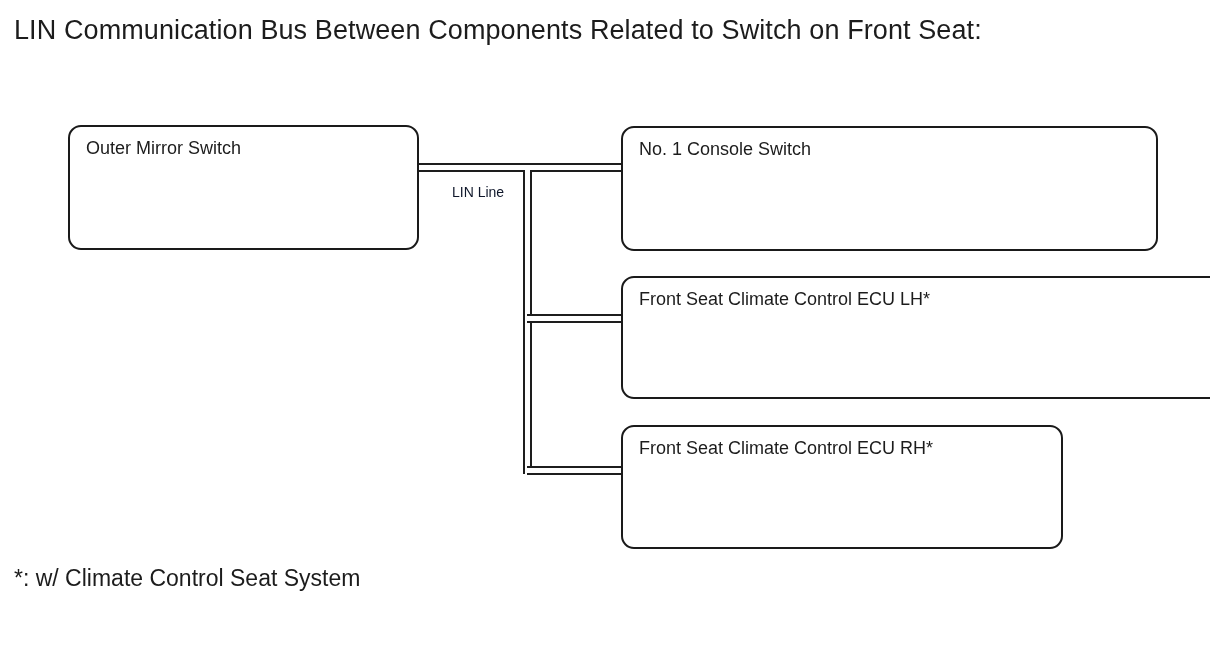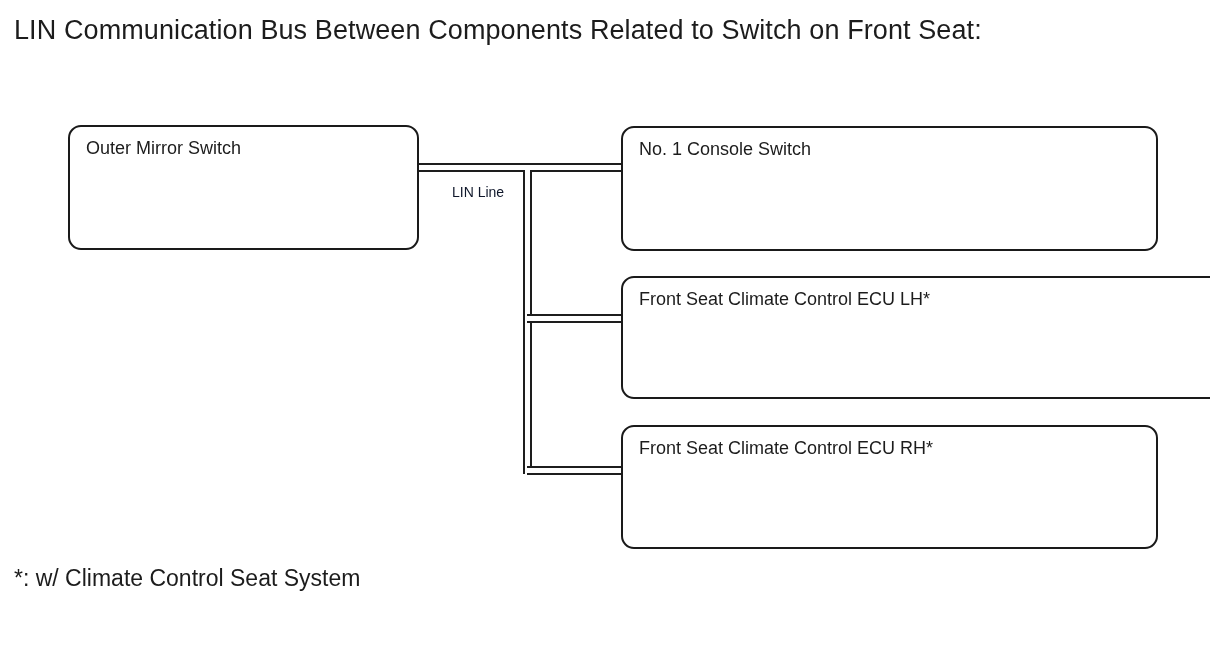--- a/index.html
+++ b/index.html
@@ -53,21 +53,21 @@
     top: 9px;
     font-size: 18px;
     line-height: 24px;
     color: #1c1c1c;
     white-space: nowrap;
   }
 
   #node-outer-mirror-switch { left: 68px;  top: 109px; width: 351px; height: 125px; }
   #node-console-switch      { left: 621px; top: 110px; width: 537px; height: 125px; }
   #node-ecu-lh             { left: 621px; top: 260px; width: 619px; height: 123px; }
-  #node-ecu-rh             { left: 621px; top: 409px; width: 537px; height: 124px; }
+  #node-ecu-rh             { left: 621px; top: 409px; width: 442px; height: 124px; }
 
   
   
   .wire-h {
     position: absolute;
     height: 9px;
     background: #fefefe;
     border-top: 2.2px solid #1d1d1d;
     border-bottom: 2.2px solid #1d1d1d;
     box-sizing: border-box;

